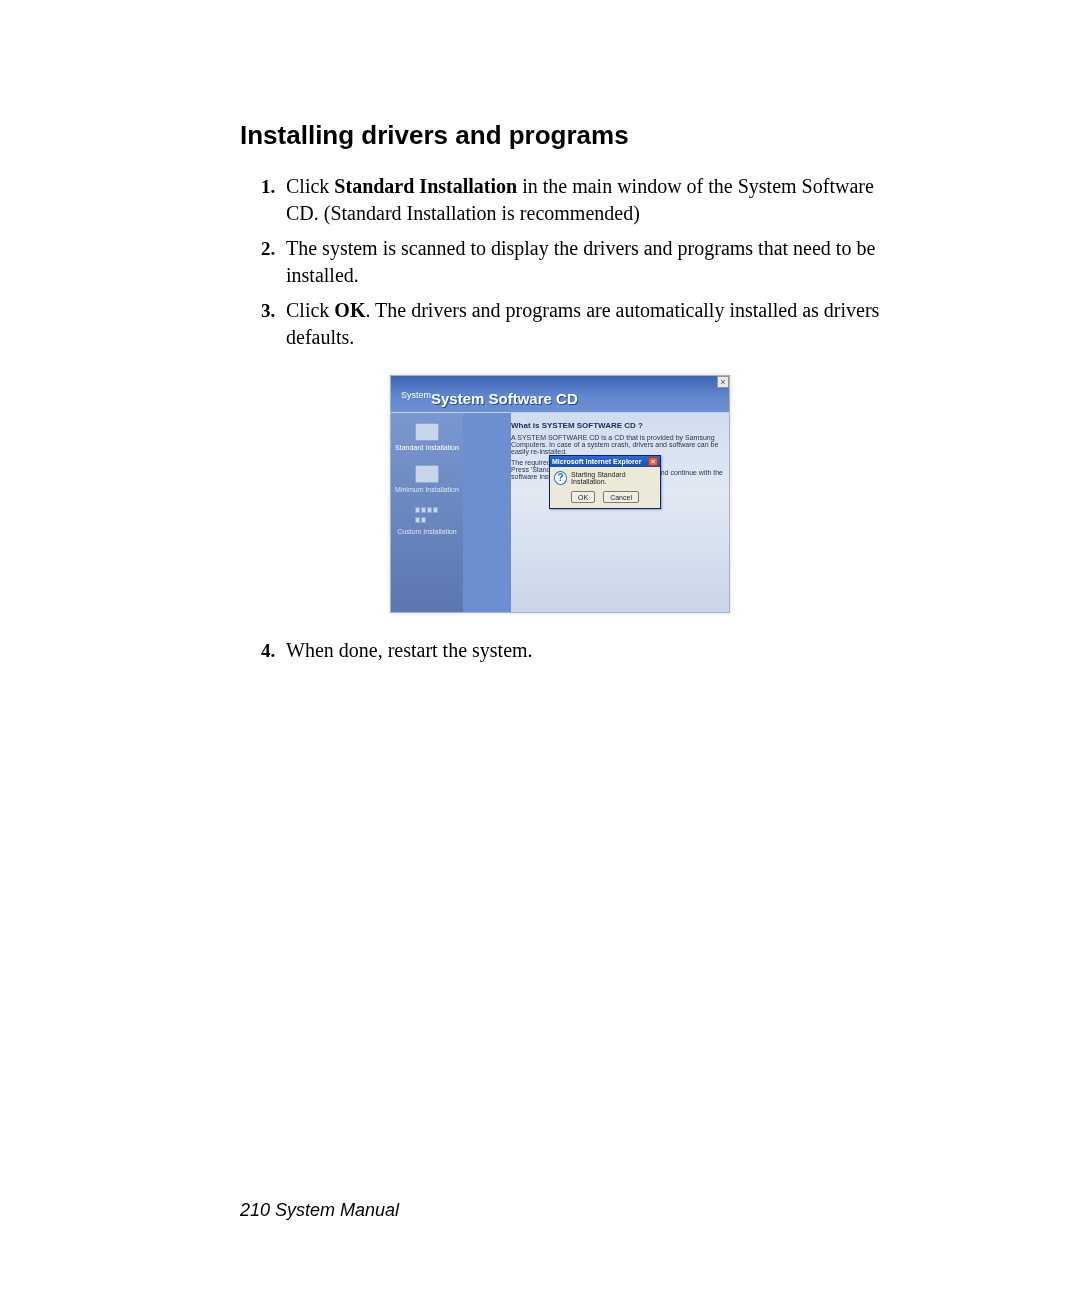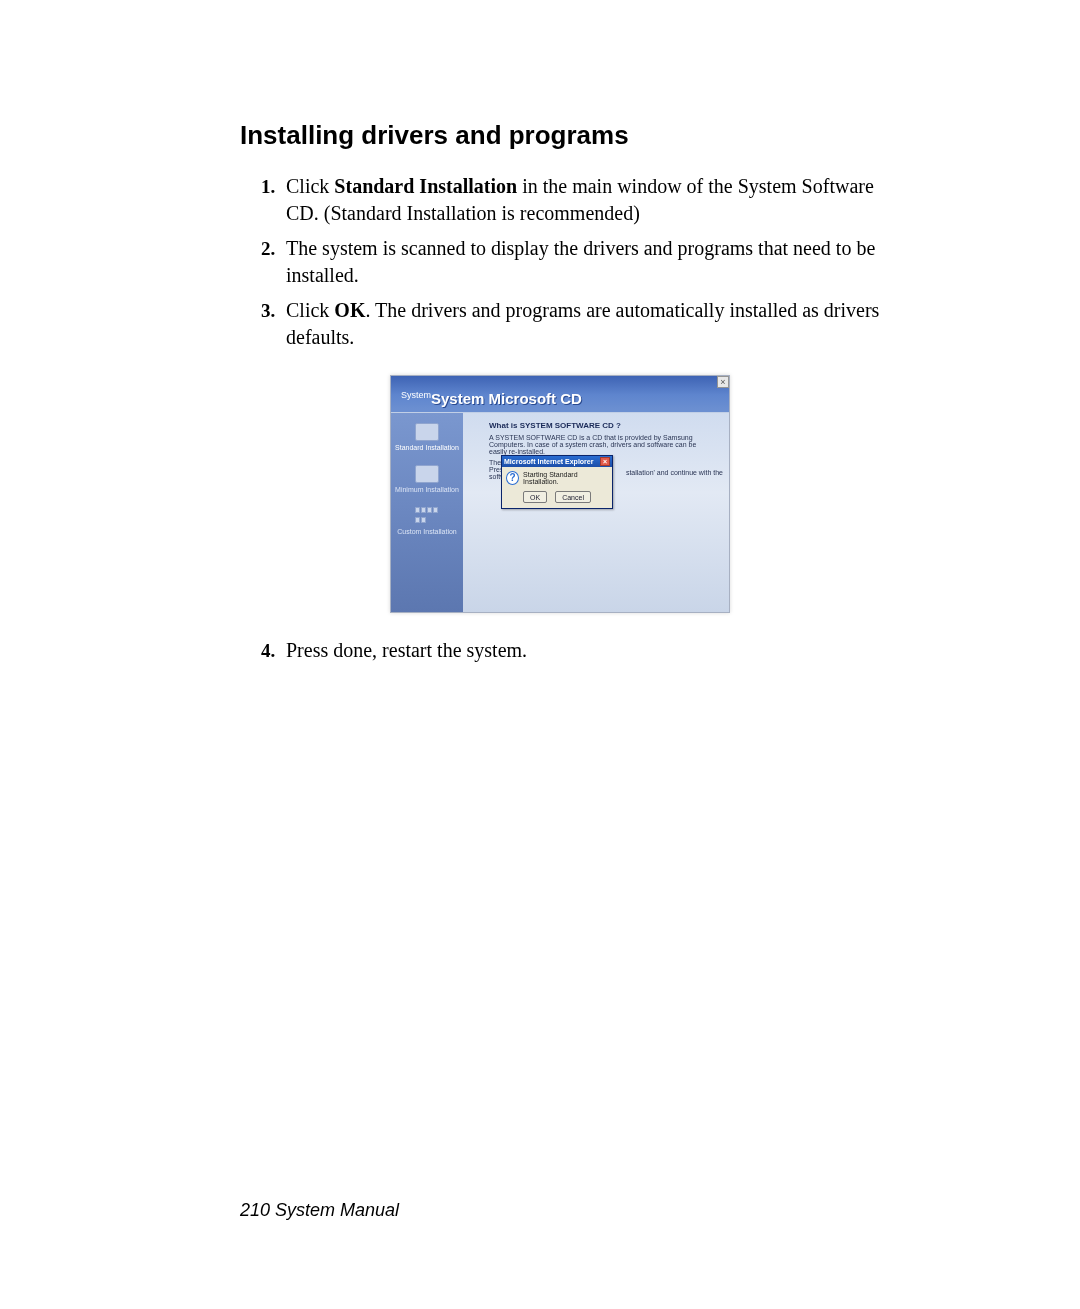--- a/index.html
+++ b/index.html
@@ -98,24 +98,25 @@
   }
   .side-ico.grid {
     display: flex; flex-wrap: wrap; gap: 1px;
     background: transparent;
     border: none;
   }
   .side-ico.grid span { width:5px; height:6px; background:#c9d5eb; border:1px solid #90a5cf;}
   .fig-main {
     flex: 1;
     background: linear-gradient(180deg, #d0dcef 0%, #e2e9f4 40%, #c9d5e8 100%);
-    padding: 6px 26px;
+    padding: 6px 0;
     font-size: 8px;
     color: #223;
     position: relative;
+    margin-left: 48px;
   }
   .fig-hdr {
     font-size: 8px;
     font-weight: bold;
     color: #1a2a58;
     margin: 2px 0 4px;
   }
   .fig-desc {
     font-size: 7px;
     color: #2a3554;
@@ -213,21 +214,21 @@
     </li>
     <li>The system is scanned to display the drivers and programs that need to be installed.</li>
     <li>
       <span>Click </span><span class="strong">OK</span><span>. The drivers and programs are automatically installed as drivers defaults.</span>
     </li>
   </ol>
 
   <div class="figure">
     <div class="figure-closex">×</div>
     <div class="figure-title-bar">
-      <span class="fig-brand">System</span><span class="fig-title">System Microsoft CD</span>
+      <span class="fig-brand">System</span><span class="fig-title">System Software CD</span>
     </div>
     <div class="fig-body">
       <div class="fig-sidebar">
         <div class="side-item sel">
           <div class="side-ico"></div>
           <span>Standard Installation</span>
         </div>
         <div class="side-item">
           <div class="side-ico"></div>
           <span>Minimum Installation</span>
@@ -264,19 +265,19 @@
           <div class="ie-buttons">
             <div class="ie-btn">OK</div>
             <div class="ie-btn">Cancel</div>
           </div>
         </div>
       </div>
     </div>
   </div>
 
   <ol start="4">
-    <li>Press done, restart the system.</li>
+    <li>When done, restart the system.</li>
   </ol>
 </div>
 
 <div class="footer">
   <span>210</span><span>  System Manual</span>
 </div>
 
 </body></html>

